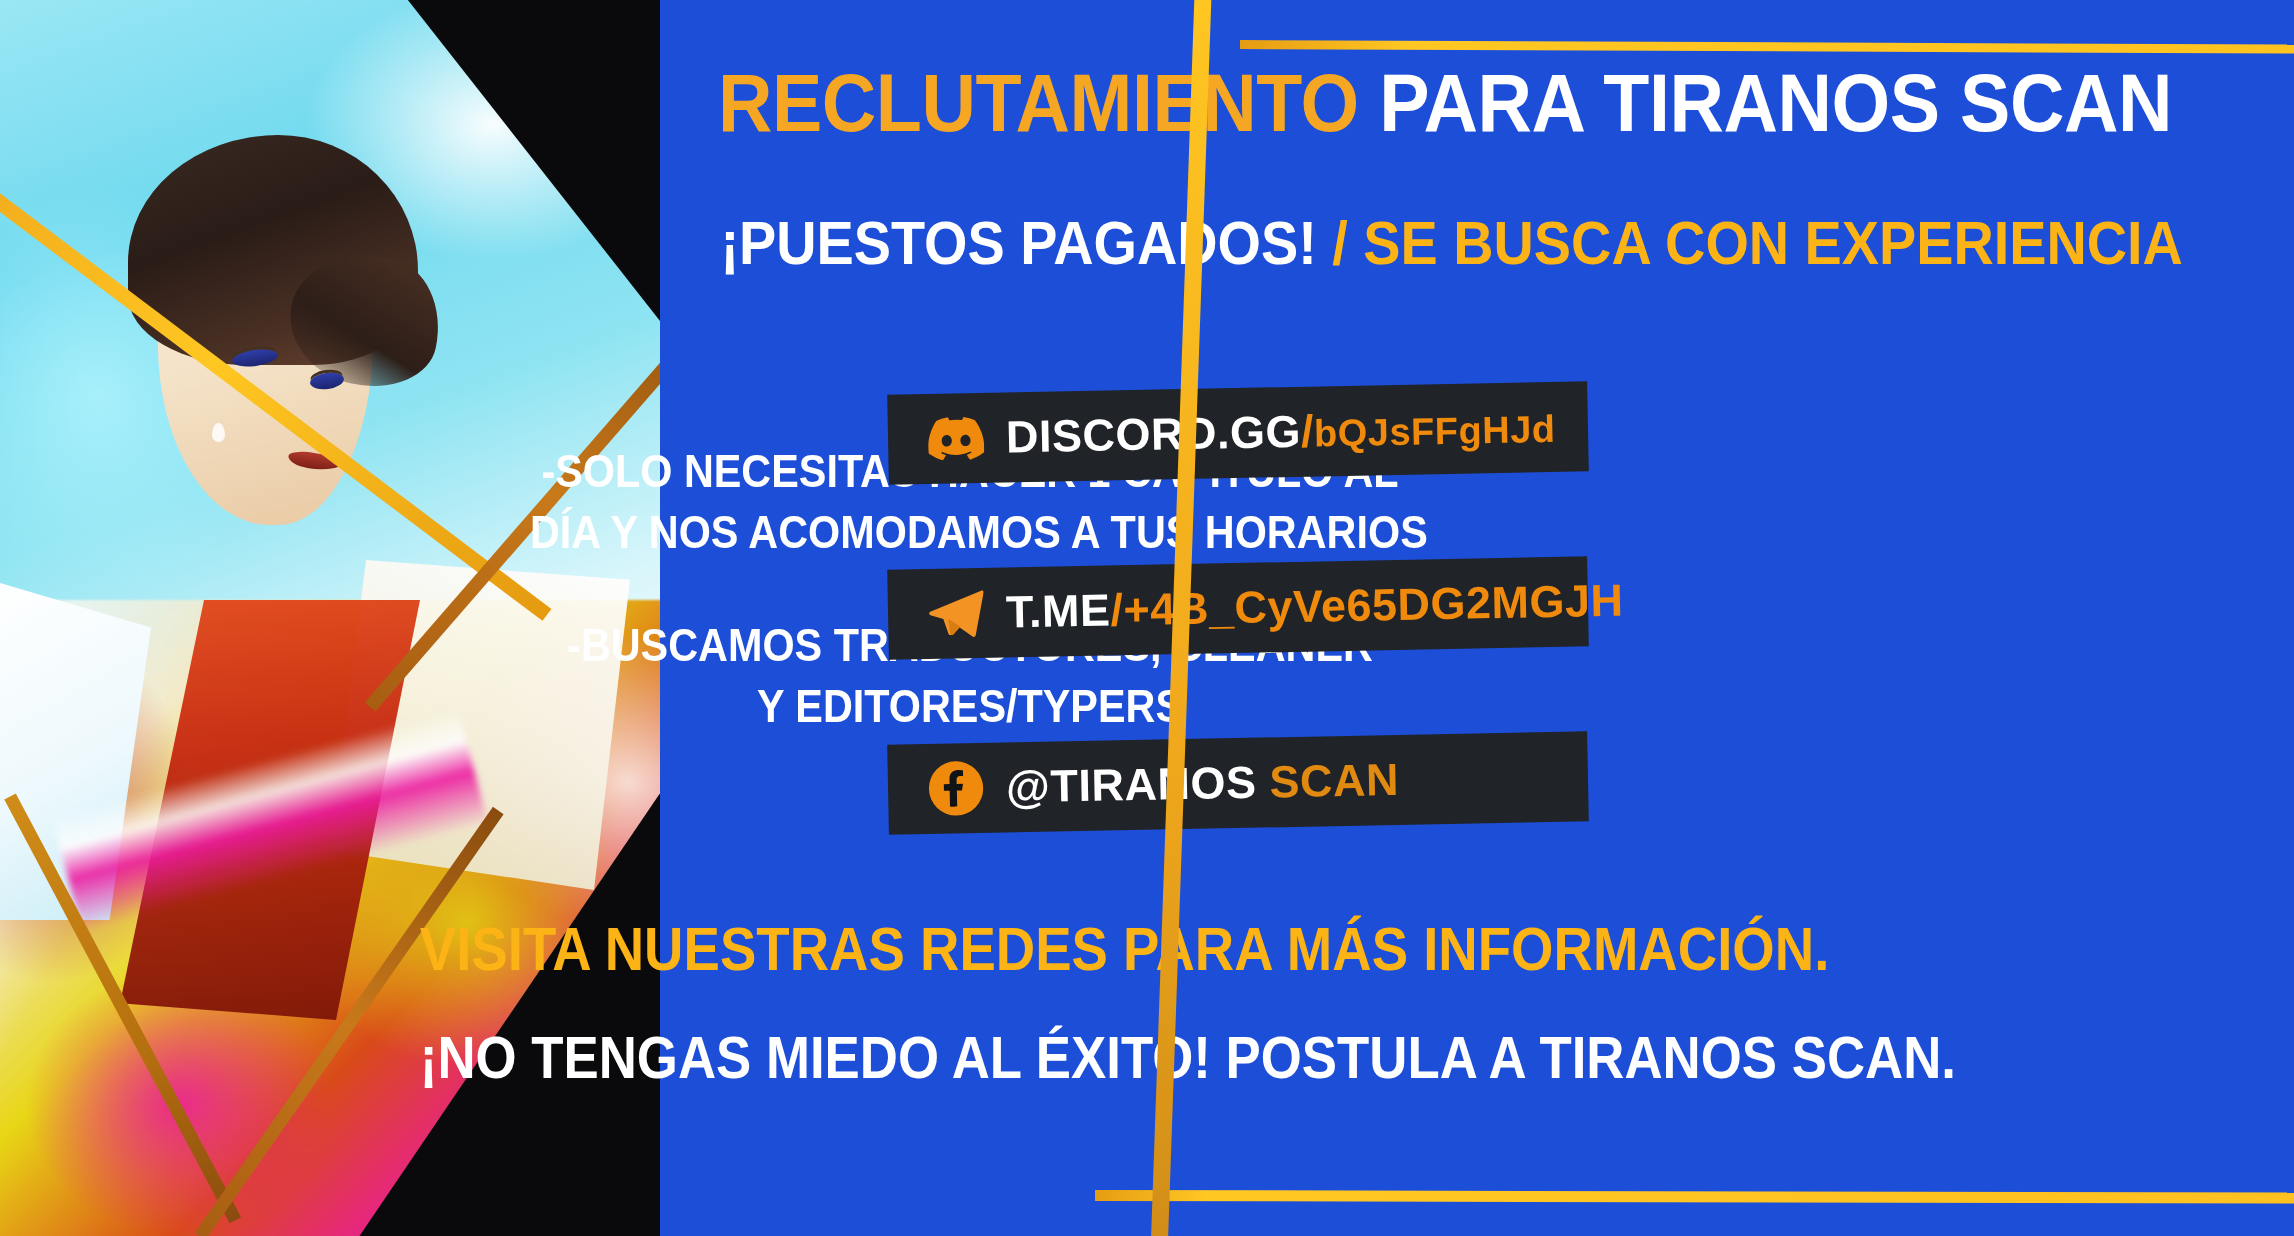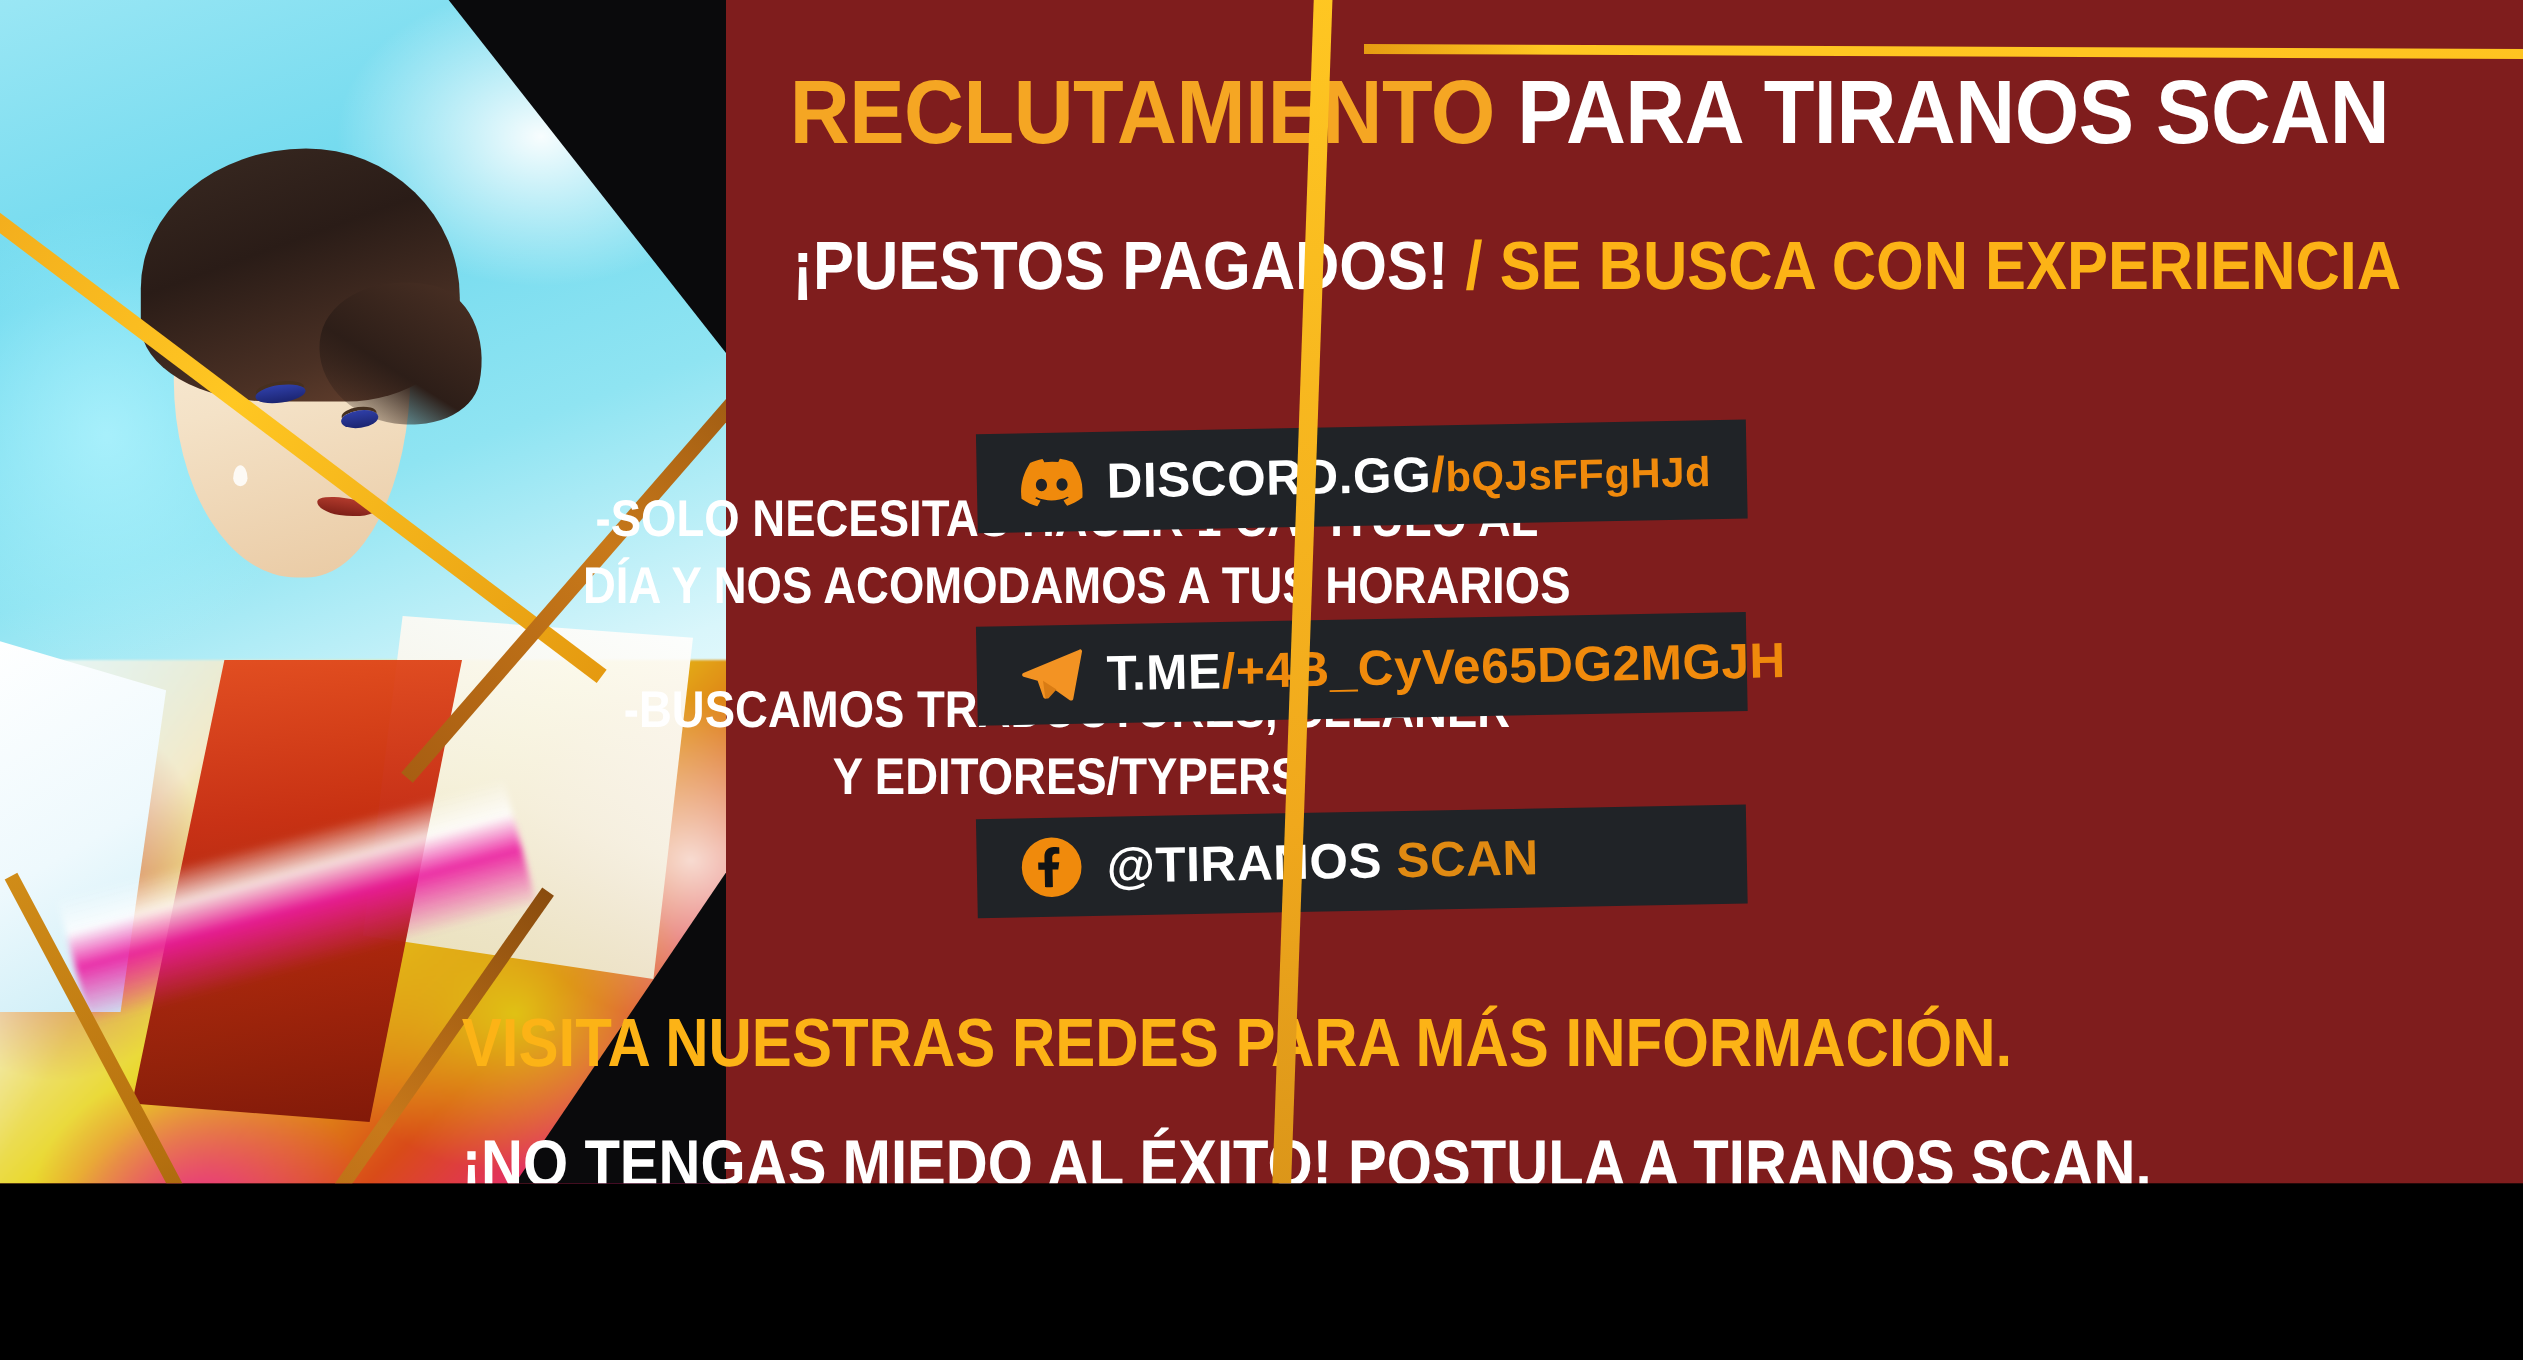--- a/index.html
+++ b/index.html
@@ -6,22 +6,22 @@
     margin: 0;
     padding: 0;
     background: #000;
   }
   body {
     font-family: "Liberation Sans", sans-serif;
   }
   #banner {
     position: relative;
     width: 2294px;
-    height: 1076px;
-    background: #7f1d1d;
+    height: 1236px;
+    background: #1d4ed8;
     overflow: hidden;
   }
 
   
   .art-panel {
     position: absolute;
     left: 0; top: 0;
     width: 660px; height: 1236px;
     overflow: hidden;
   }

